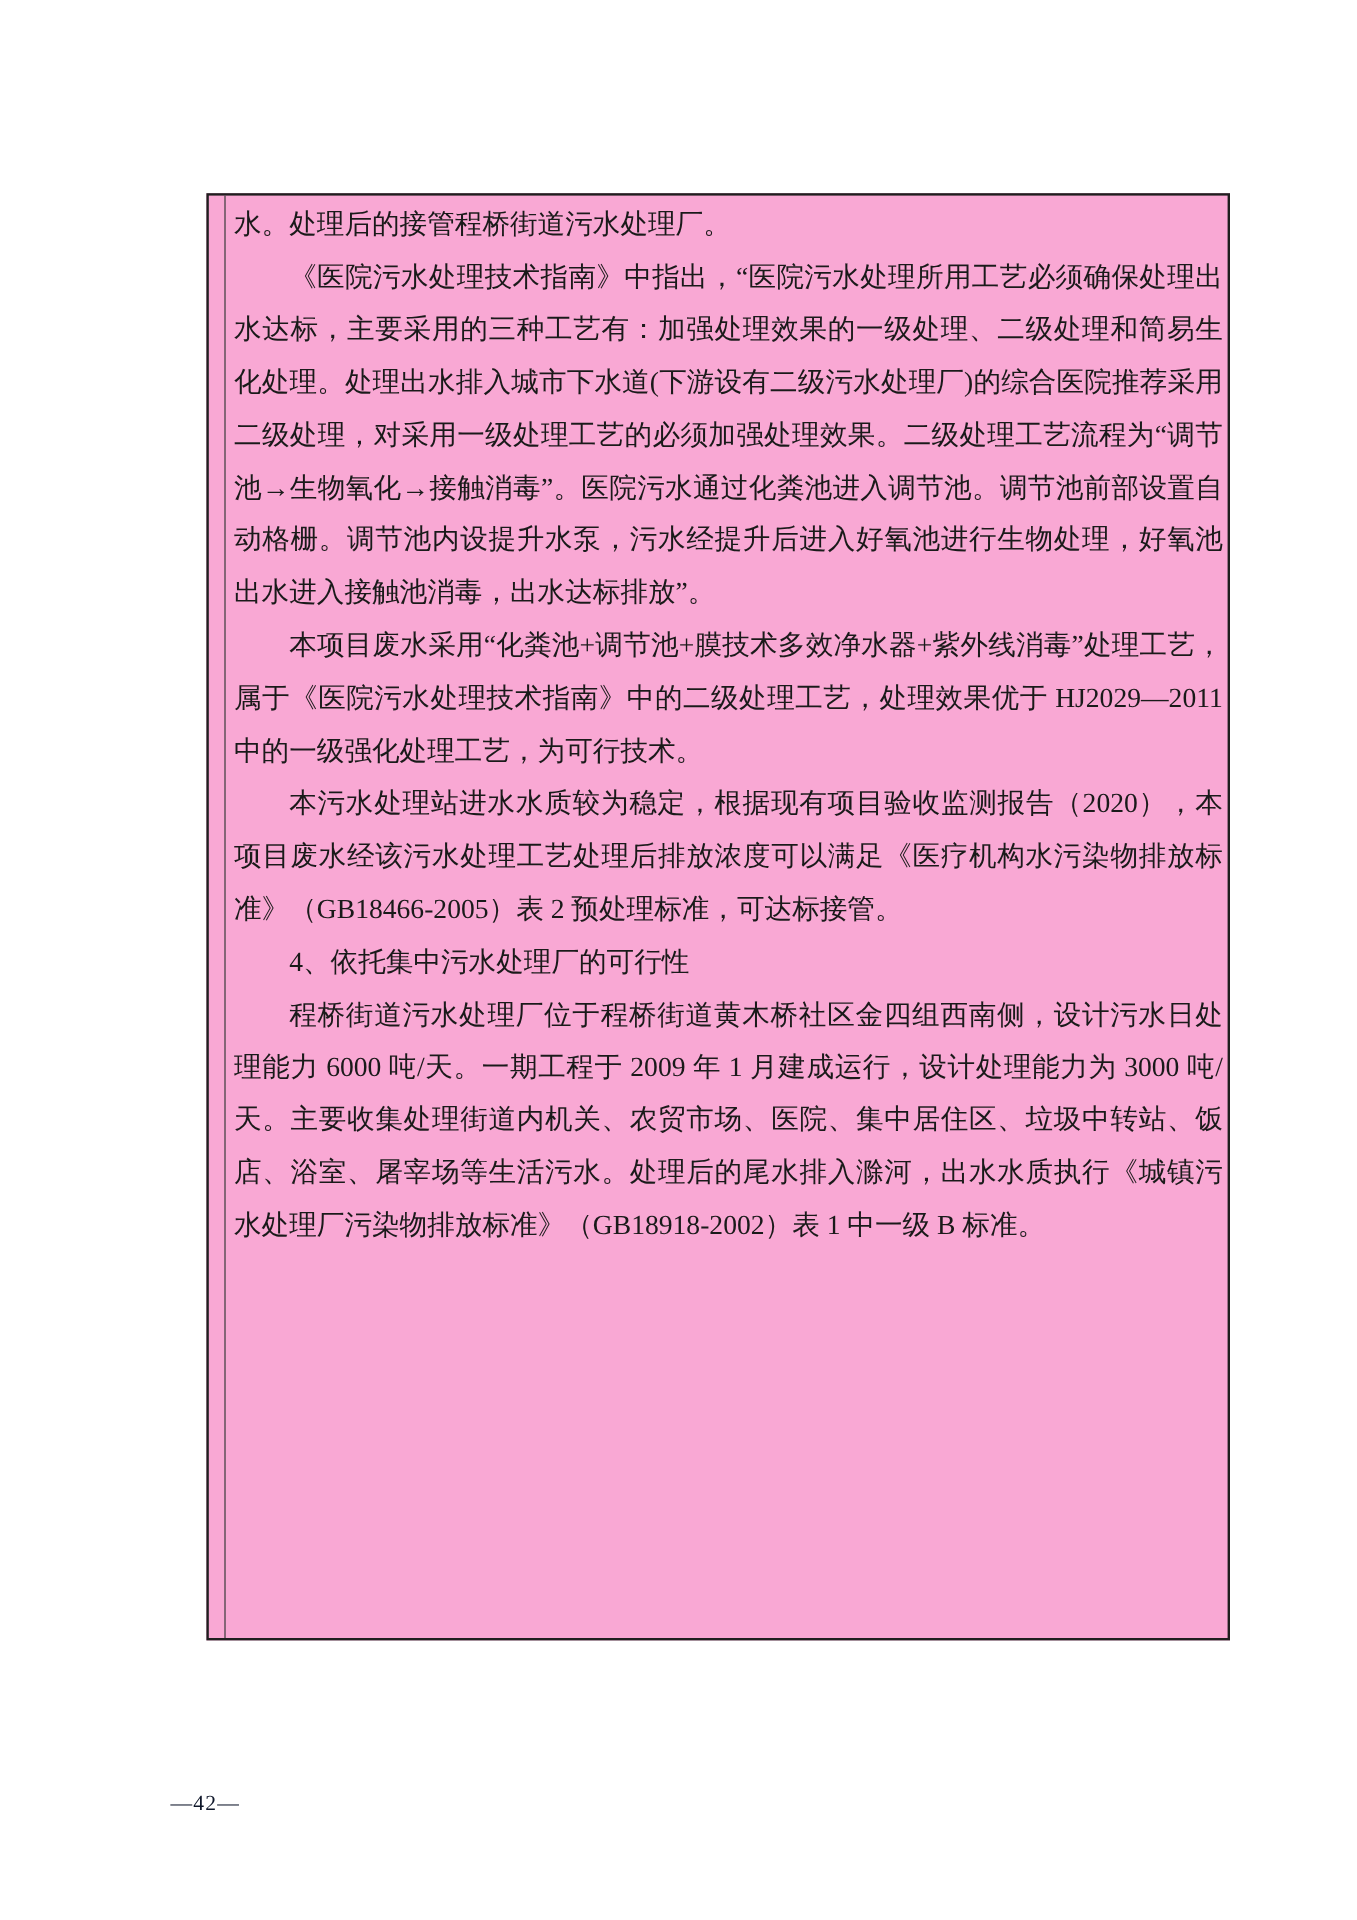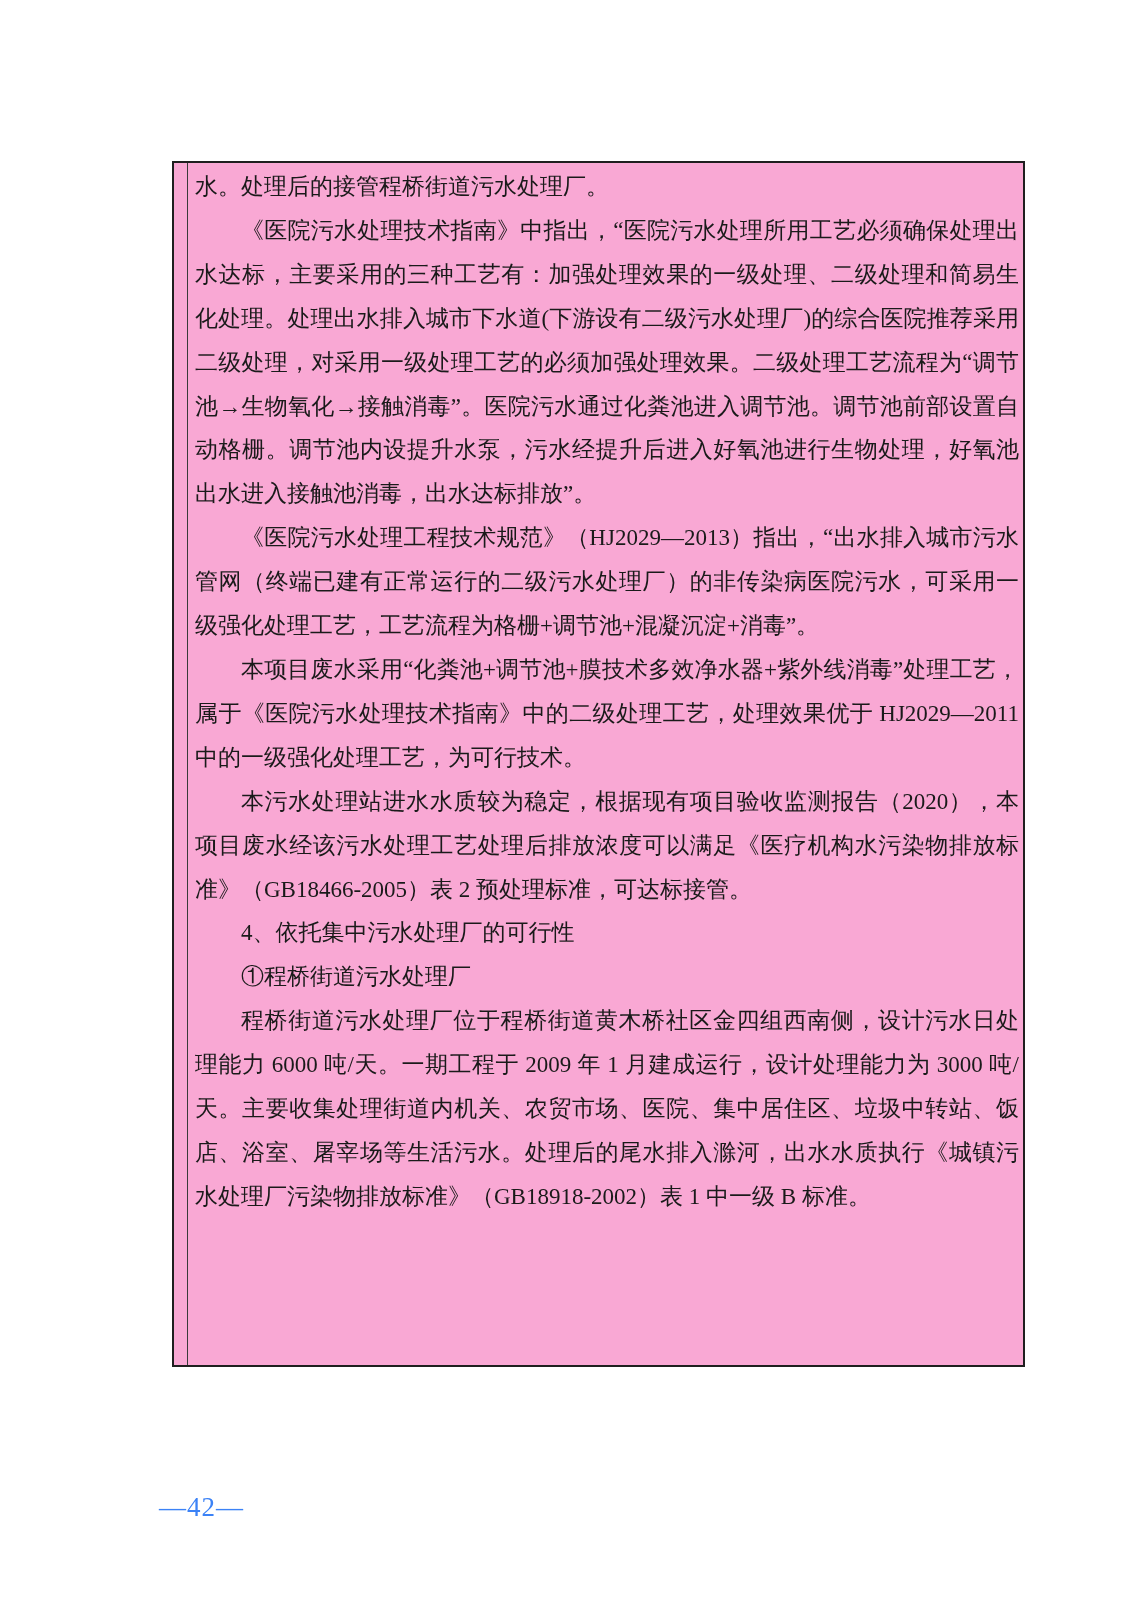--- a/index.html
+++ b/index.html
@@ -53,37 +53,35 @@
     word-break: break-all;
   }
   .text-area p.no-indent {
     text-indent: 0;
   }
   .text-area p.bold {
     font-weight: normal;
   }
   .page-number {
     position: absolute;
-    left: 159px;
+    left: 142px;
     top: 1492px;
-    font-size: 27px;
+    font-size: 18px;
     letter-spacing: 1px;
-    color: #3b82f6;
+    color: #0f172a;
   }
 </style>
 </head>
 <body>
 
 <div class="doc-box">
   <div class="inner-rule"></div>
   <div class="text-area">
     <p class="no-indent">水。处理后的接管程桥街道污水处理厂。</p>
     <p>《医院污水处理技术指南》中指出，“医院污水处理所用工艺必须确保处理出水达标，主要采用的三种工艺有：加强处理效果的一级处理、二级处理和简易生化处理。处理出水排入城市下水道(下游设有二级污水处理厂)的综合医院推荐采用二级处理，对采用一级处理工艺的必须加强处理效果。二级处理工艺流程为“调节池→生物氧化→接触消毒”。医院污水通过化粪池进入调节池。调节池前部设置自动格栅。调节池内设提升水泵，污水经提升后进入好氧池进行生物处理，好氧池出水进入接触池消毒，出水达标排放”。</p>
-    <p>《医院污水处理工程技术规范》（HJ2029—2013）指出，“出水排入城市污水管网（终端已建有正常运行的二级污水处理厂）的非传染病医院污水，可采用一级强化处理工艺，工艺流程为格栅+调节池+混凝沉淀+消毒”。</p>
     <p>本项目废水采用“化粪池+调节池+膜技术多效净水器+紫外线消毒”处理工艺，属于《医院污水处理技术指南》中的二级处理工艺，处理效果优于 HJ2029—2011 中的一级强化处理工艺，为可行技术。</p>
     <p>本污水处理站进水水质较为稳定，根据现有项目验收监测报告（2020），本项目废水经该污水处理工艺处理后排放浓度可以满足《医疗机构水污染物排放标准》（GB18466-2005）表 2 预处理标准，可达标接管。</p>
     <p class="bold">4、依托集中污水处理厂的可行性</p>
-    <p>①程桥街道污水处理厂</p>
     <p>程桥街道污水处理厂位于程桥街道黄木桥社区金四组西南侧，设计污水日处理能力 6000 吨/天。一期工程于 2009 年 1 月建成运行，设计处理能力为 3000 吨/天。主要收集处理街道内机关、农贸市场、医院、集中居住区、垃圾中转站、饭店、浴室、屠宰场等生活污水。处理后的尾水排入滁河，出水水质执行《城镇污水处理厂污染物排放标准》（GB18918-2002）表 1 中一级 B 标准。</p>
   </div>
 </div>
 
 <div class="page-number">—42—</div>
 
 </body></html>

